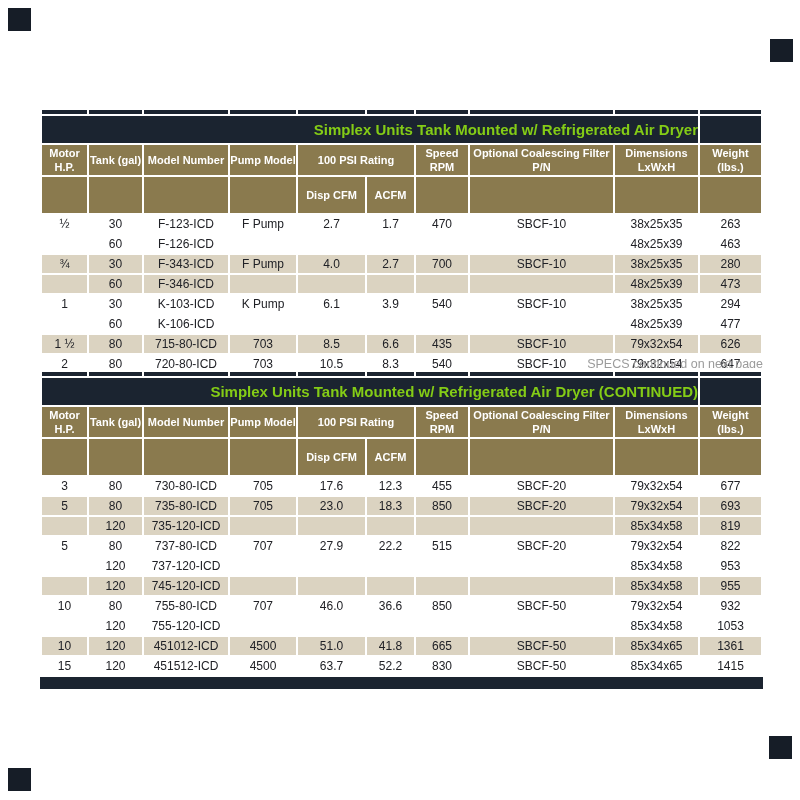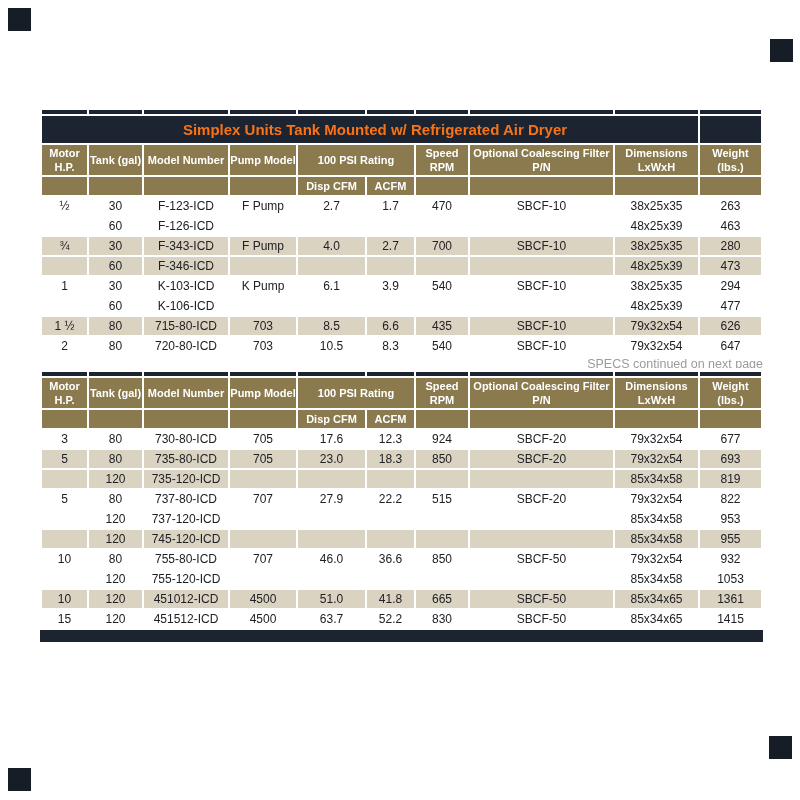--- a/index.html
+++ b/index.html
@@ -15,29 +15,29 @@
 
   .page{position:absolute;left:31px;width:751px;background:#ffffff;padding:2px 0 0 9px;box-sizing:border-box;}
   #page1{top:106px;height:262px;}
   #page2{top:368px;height:325px;}
 
   table.spec{border-collapse:separate;border-spacing:2px;table-layout:fixed;width:723px;background:#ffffff;}
   table.spec td{overflow:hidden;text-align:center;vertical-align:middle;padding:0;}
 
   tr.strip td{height:4px;background:#1b2430;}
   tr.titlerow td{
-    height:27px;background:#1b2430;color:#f97316;
-    font-weight:bold;font-size:15px;text-align:center;padding-left:10px;
+    height:27px;background:#1b2430;color:#84cc16;
+    font-weight:bold;font-size:15px;text-align:right;padding-left:10px;
     white-space:nowrap;
   }
   tr.hdr td, tr.sub td{
     background:#8a7a4e;color:#ffffff;font-weight:bold;font-size:11px;line-height:1.3;
   }
   tr.hdr td{height:30px;}
-  tr.sub td{height:18px;}
+  tr.sub td{height:36px;}
   tr.datarow td{height:18px;font-size:12px;color:#202126;background:#ffffff;}
   tr.datarow.tan td{background:#dbd3c1;}
 
   .footer-bar{width:723px;height:12px;background:#1b2430;margin-top:0;}
   .continuation-note{
     position:absolute;top:251px;right:19px;
     font-size:12.5px;color:#9b9b9b;white-space:nowrap;margin-left:27px;
   }
 </style>
 </head>
@@ -226,20 +226,24 @@
             <td></td>
             <td></td>
             <td></td>
             <td></td>
             <td></td>
             <td></td>
             <td></td>
             <td></td>
             <td></td>
           </tr>
+          <tr class="titlerow">
+            <td colspan="9">Simplex Units Tank Mounted w/ Refrigerated Air Dryer (CONTINUED)</td>
+            <td></td>
+          </tr>
           <tr class="hdr">
             <td>Motor H.P.</td>
             <td>Tank (gal)</td>
             <td>Model Number</td>
             <td>Pump Model</td>
             <td colspan="2">100 PSI Rating</td>
             <td>Speed RPM</td>
             <td>Optional Coalescing Filter P/N</td>
             <td>Dimensions LxWxH</td>
             <td>Weight (lbs.)</td>
@@ -256,21 +260,21 @@
             <td></td>
             <td></td>
           </tr>
           <tr class="datarow">
             <td>3</td>
             <td>80</td>
             <td>730-80-ICD</td>
             <td>705</td>
             <td>17.6</td>
             <td>12.3</td>
-            <td>924</td>
+            <td>455</td>
             <td>SBCF-20</td>
             <td>79x32x54</td>
             <td>677</td>
           </tr>
           <tr class="datarow tan">
             <td>5</td>
             <td>80</td>
             <td>735-80-ICD</td>
             <td>705</td>
             <td>23.0</td>

